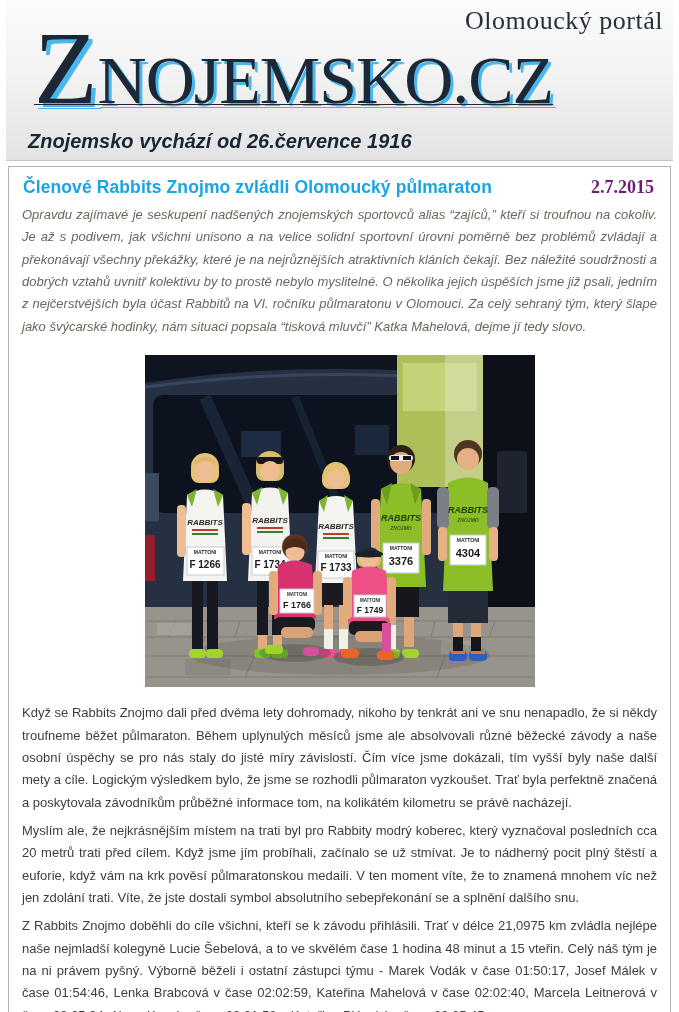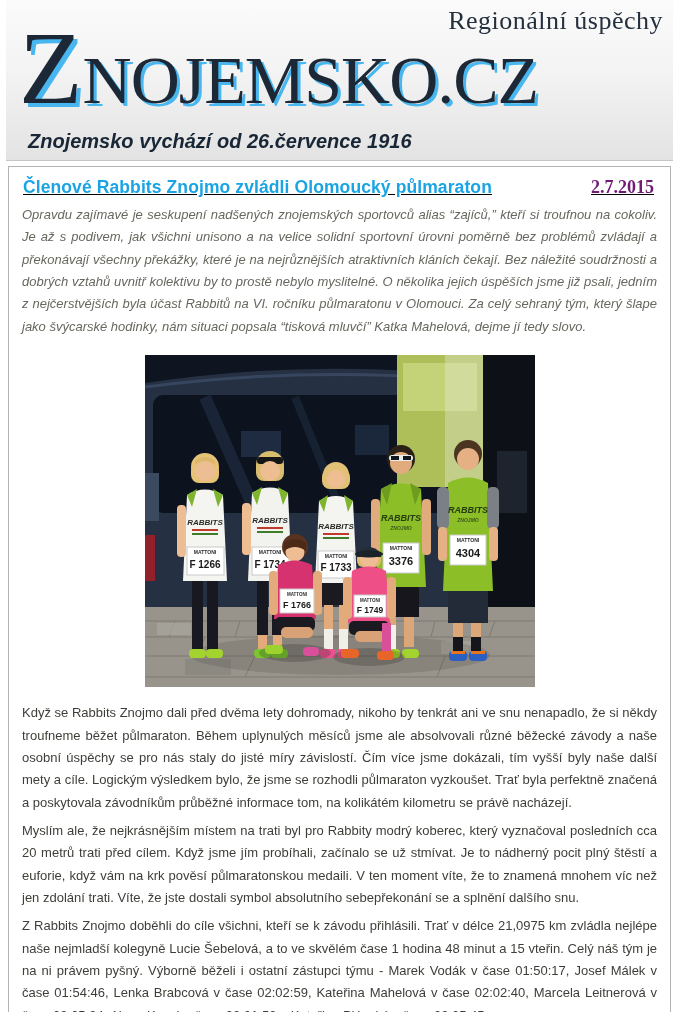--- a/index.html
+++ b/index.html
@@ -5,49 +5,49 @@
   html,body{margin:0;padding:0;background:#ffffff;}
   body{width:679px;font-family:"Liberation Sans",sans-serif;-webkit-font-smoothing:antialiased;}
   .page{width:679px;}
 
   
   .site-header{margin:0 6px;height:160px;position:relative;
     background:linear-gradient(180deg,#fbfbfb 0%,#f3f3f3 45%,#e3e3e3 100%);
     border-bottom:1px solid #c6c6c6;overflow:hidden;}
   .portal-label{position:absolute;top:6px;right:10px;
     font-family:"Liberation Serif",serif;font-size:26px;color:#25303f;letter-spacing:.5px;}
-  .logo{position:absolute;top:16px;left:13px;white-space:nowrap;cursor:pointer;
-    font-family:"Liberation Serif",serif;color:#1d2836;line-height:1;}
+  .logo{position:absolute;top:16px;left:28px;white-space:nowrap;cursor:pointer;
+    font-family:"Liberation Serif",serif;color:#1d2836;line-height:1;text-decoration:underline;}
   .logo .logo-z{font-size:104px;text-shadow:4px 4px 0 #49b7ef;}
   .logo .logo-rest{font-size:68px;letter-spacing:-1px;text-shadow:3px 3px 0 #49b7ef;}
   .tagline{position:absolute;bottom:7px;left:22px;font-size:20px;font-weight:bold;
     font-style:italic;color:#182636;}
 
   
   .content{margin:5px 8px 0;border:1px solid #b3b3b3;padding:8px 13px 14px;background:#fff;}
-  .title-row{display:flex;justify-content:space-between;align-items:baseline;margin:2px 1px 0;text-decoration:underline;}
+  .title-row{display:flex;justify-content:space-between;align-items:baseline;margin:2px 1px 0;}
   .article-title{font-size:17.5px;font-weight:bold;color:#1ba4e4;margin:0;letter-spacing:.1px;}
   .article-date{font-family:"Liberation Serif",serif;font-size:18px;font-weight:bold;color:#701a75;
     padding-right:2px;}
   .content p{font-size:13px;line-height:1.72;text-align:justify;color:#3e3e39;margin:6px 0;}
   .content p.lead{font-style:italic;color:#67675f;}
   figure.photo{margin:17px auto 15px;width:390px;height:332px;display:block;}
   figure.photo svg{display:block;}
 
   .bib-num{font-family:"Liberation Sans",sans-serif;font-weight:bold;fill:#1a1a1a;}
   .bib-sponsor{font-family:"Liberation Sans",sans-serif;font-weight:bold;fill:#2b2b2b;}
   .jersey-name{font-family:"Liberation Sans",sans-serif;font-weight:bold;font-style:italic;}
 </style>
 </head>
 <body>
 
 <div class="page">
 
   <header class="site-header">
-    <div class="portal-label">Regionální úspěchy</div>
+    <div class="portal-label">Olomoucký portál</div>
     <div class="logo"><span class="logo-z">Z</span><span class="logo-rest">NOJEMSKO.CZ</span></div>
     <div class="tagline">Znojemsko vychází od 26.července 1916</div>
   </header>
 
   <main class="content">
 
     <div class="title-row">
       <h1 class="article-title">Členové Rabbits Znojmo zvládli Olomoucký půlmaraton</h1>
       <div class="article-date">2.7.2015</div>
     </div>

